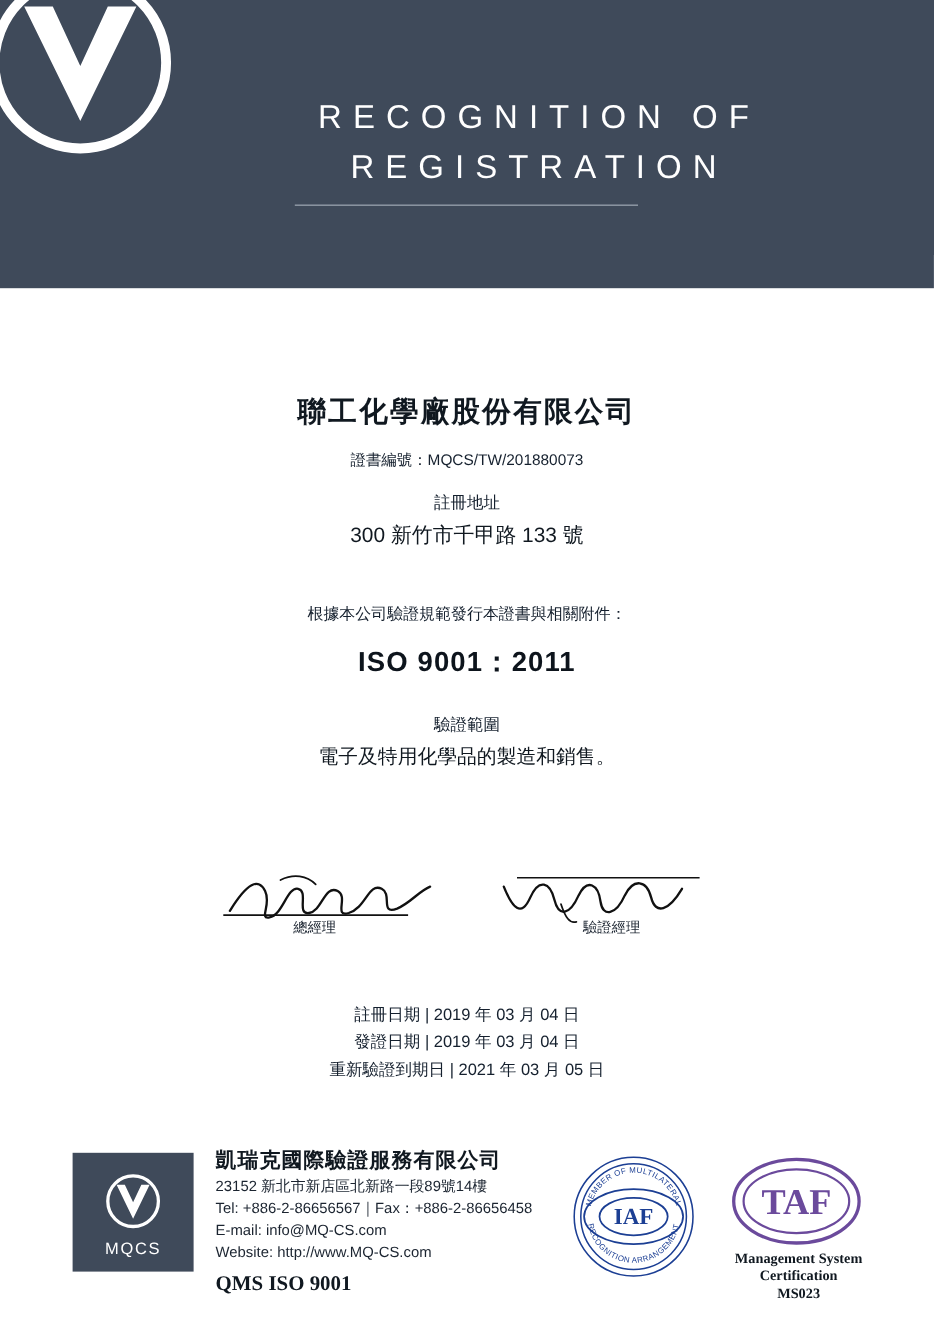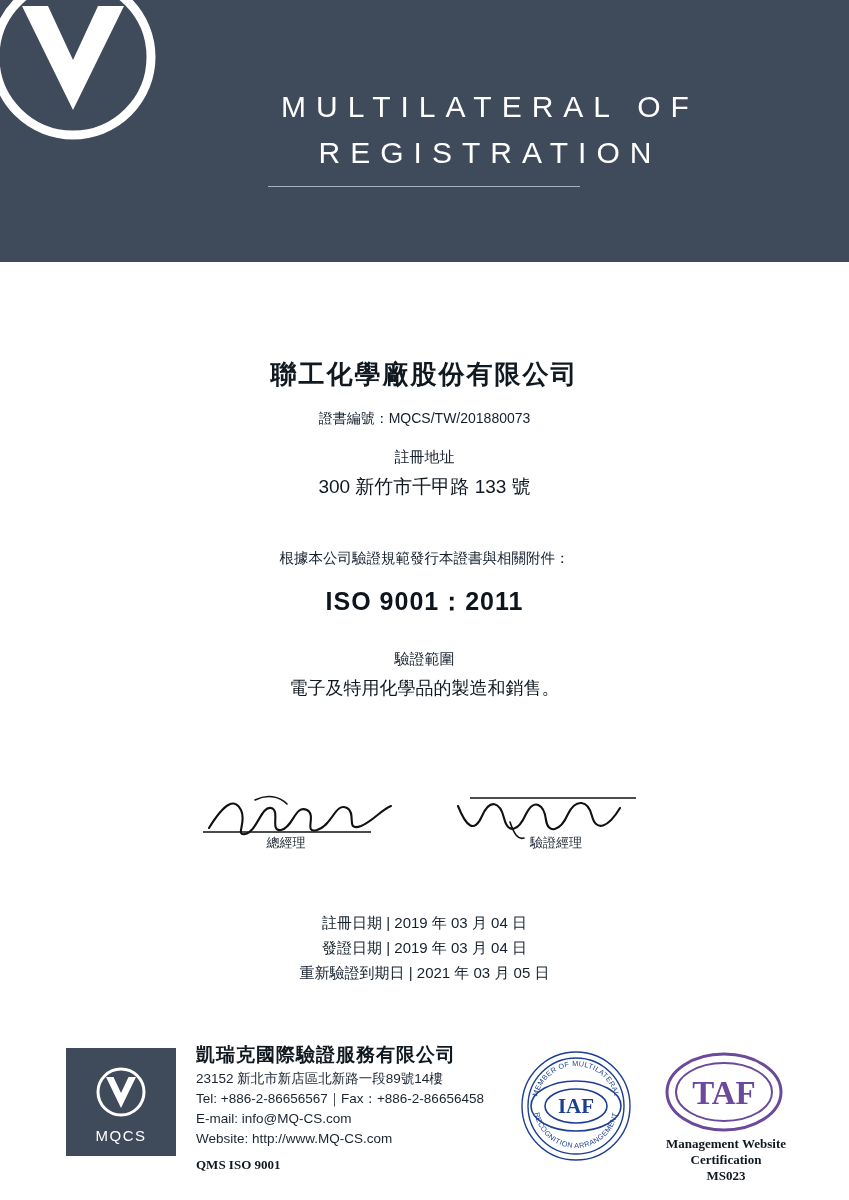--- a/index.html
+++ b/index.html
@@ -237,21 +237,21 @@
   }
   .fi-line {
     font-family: Liberation Sans, sans-serif;
     font-size: 13.5px;
     color: #1b2430;
     line-height: 18px;
     margin-top: 2px;
   }
   .fi-qms {
     font-family: "Liberation Serif", serif;
-    font-size: 13px;
+    font-size: 19px;
     font-weight: bold;
     color: #101820;
     margin-top: 9px;
   }
 
   .iaf-mark {
     position: absolute;
     left: 520px;
     top: 26px;
     width: 112px;
@@ -281,21 +281,21 @@
 <body>
 
 <div class="header-band">
   <div class="header-logo">
     <svg width="190" height="190" viewBox="0 0 190 190">
       <circle cx="95" cy="95" r="78" fill="none" stroke="#ffffff" stroke-width="9"></circle>
       <path d="M44 44 L95 148 L146 44 L120 44 L95 98 L70 44 Z" fill="#ffffff"></path>
     </svg>
   </div>
   <div class="header-titles">
-    <div class="cert-line1">MULTILATERAL OF</div>
+    <div class="cert-line1">RECOGNITION OF</div>
     <div class="cert-line2">REGISTRATION</div>
   </div>
   <div class="header-rule"></div>
 </div>
 
 <div class="body-area">
   <div class="t-company centered">聯工化學廠股份有限公司</div>
   <div class="t-certno centered">證書編號：MQCS/TW/201880073</div>
 
   <div class="t-addr-label centered">註冊地址</div>
@@ -379,19 +379,19 @@
 
     <div class="taf-mark">
       <svg width="120" height="84" viewBox="0 0 120 84">
         <ellipse cx="60" cy="42" rx="57" ry="38" fill="none" stroke="#6b4a9c" stroke-width="3"></ellipse>
         <ellipse cx="60" cy="42" rx="48" ry="29" fill="none" stroke="#6b4a9c" stroke-width="2"></ellipse>
         <text x="60" y="54" text-anchor="middle" font-family="Liberation Serif, serif" font-size="33" font-weight="bold" fill="#6b4a9c">TAF</text>
       </svg>
     </div>
 
     <div class="taf-caption">
-      <div>Management Website</div>
+      <div>Management System</div>
       <div>Certification</div>
       <div>MS023</div>
     </div>
 
   </div>
 </div>
 
 </body></html>

